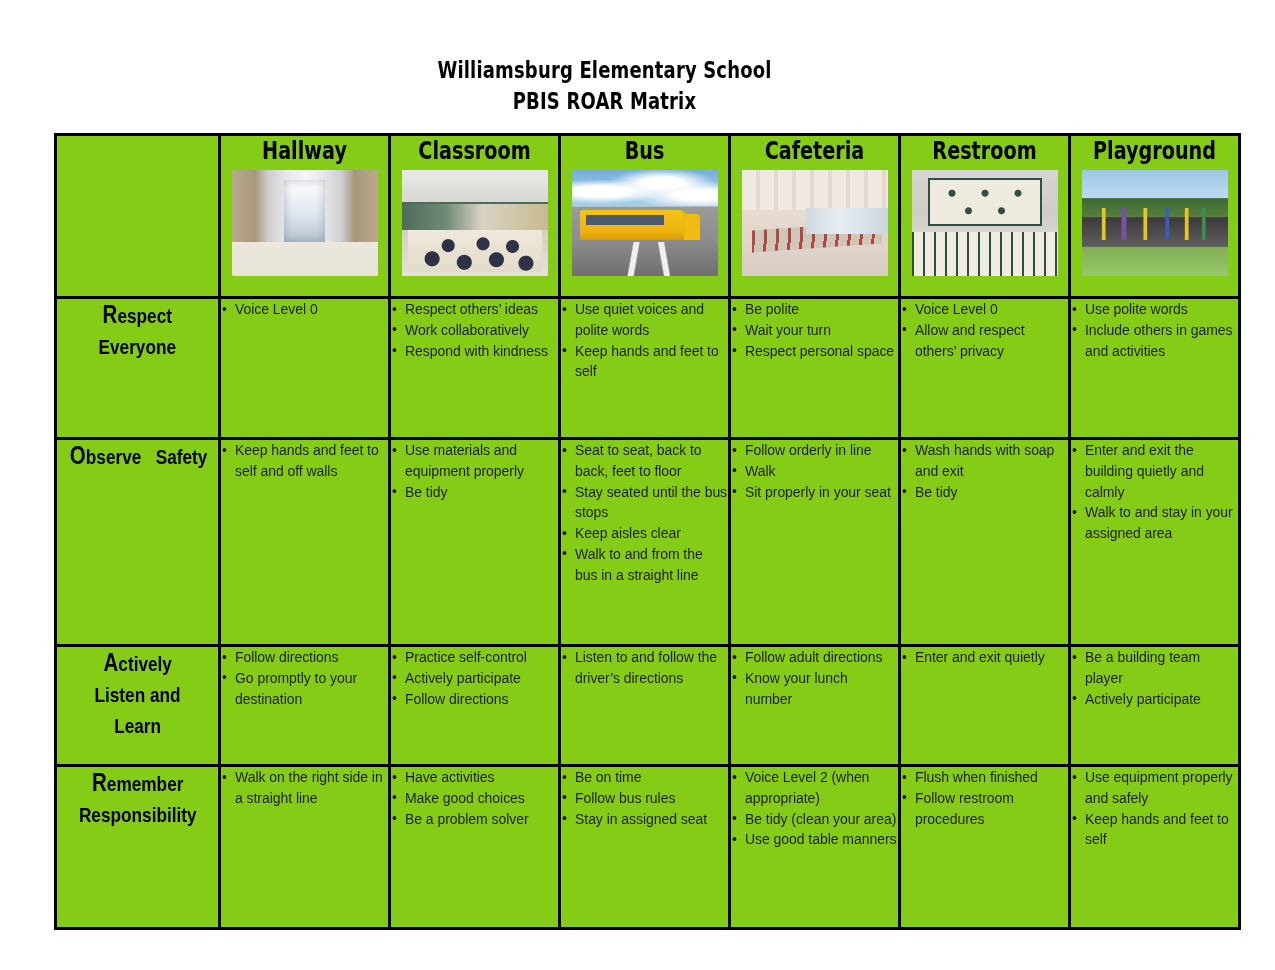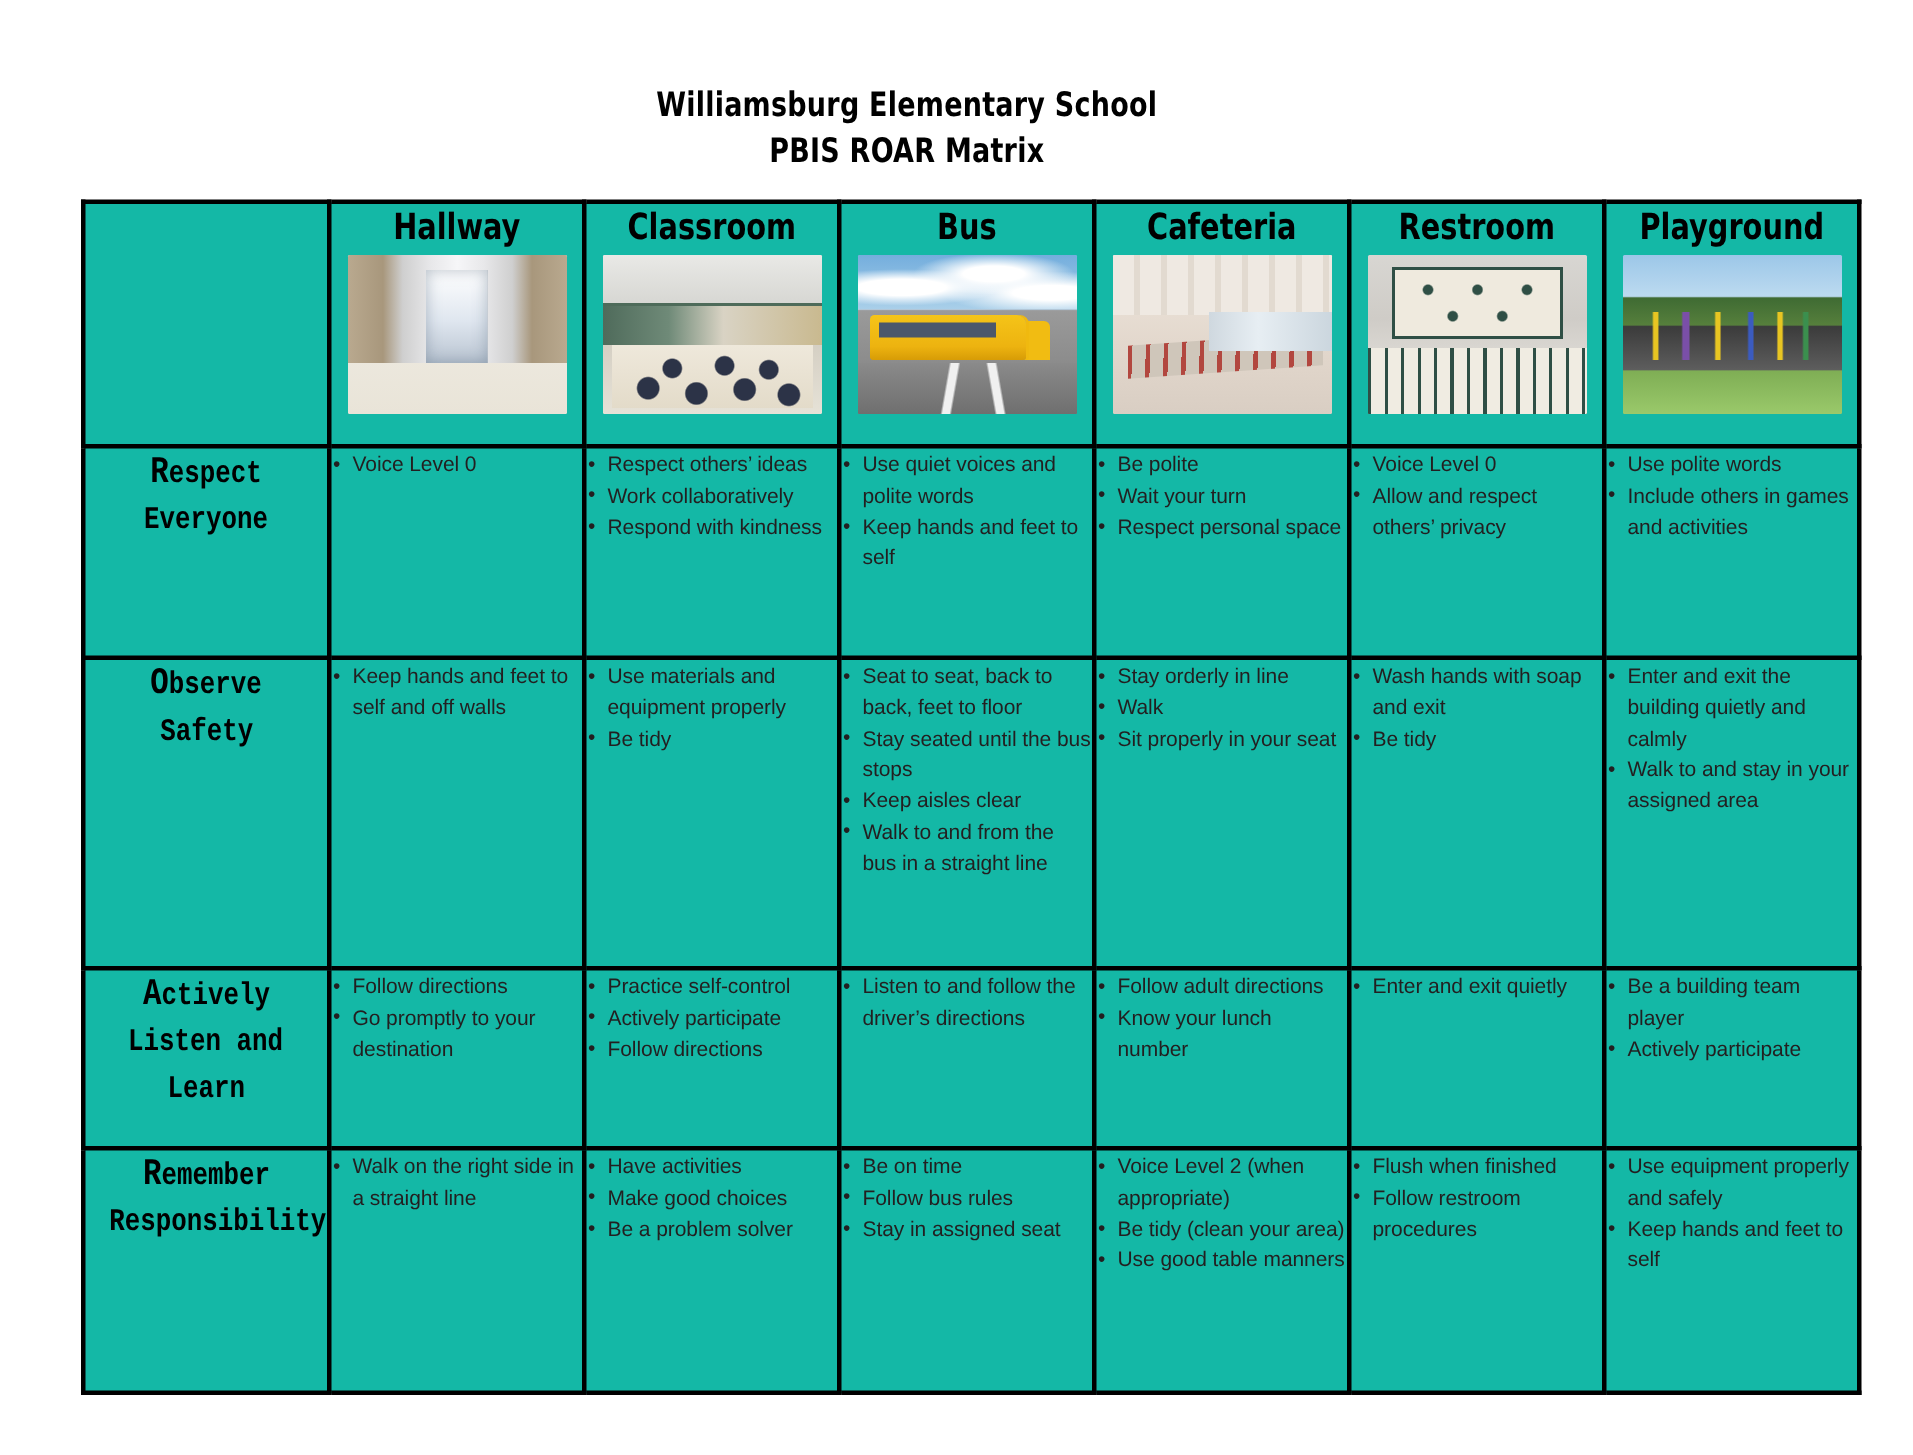--- a/index.html
+++ b/index.html
@@ -52,21 +52,21 @@
     table-layout: fixed;
     width: 1180px;
     background: #ffffff;
   }
   table.matrix, table.matrix td, table.matrix th {
     border: 3px solid #000000;
   }
   table.matrix td, table.matrix th {
     vertical-align: top;
     padding: 0;
-    background: #14b8a6;
+    background: #84cc16;
   }
 
   col.c-label  { width: 164px; }
   col.c-data   { width: 170px; }
 
   
   .hdr-cell {
     text-align: center;
     padding: 6px 4px 8px 4px;
   }
@@ -223,21 +223,21 @@
       linear-gradient(90deg, transparent 40%, #e8c522 41% 43%, transparent 44%),
       linear-gradient(90deg, transparent 58%, #3b5bbf 59% 61%, transparent 62%),
       linear-gradient(90deg, transparent 74%, #e8c522 75% 77%, transparent 78%),
       linear-gradient(90deg, transparent 88%, #3b8f4e 89% 91%, transparent 92%);
   }
 
   
   .row-label {
     text-align: center;
     padding: 12px 6px;
-    font-family: Liberation Mono, monospace;
+    font-family: Liberation Sans, sans-serif;
     font-weight: bold;
     font-size: 21px;
     line-height: 31px;
     color: #000000;
   }
   .row-label .lbl {
     display: inline-block;
     transform: scaleX(0.82);
     transform-origin: center;
   }
@@ -392,21 +392,21 @@
             <td class="cell-list">
               <ul class="bullets">
                 <li>Seat to seat, back to back, feet to floor</li>
                 <li>Stay seated until the bus stops</li>
                 <li>Keep aisles clear</li>
                 <li>Walk to and from the bus in a straight line</li>
               </ul>
             </td>
             <td class="cell-list">
               <ul class="bullets">
-                <li>Stay orderly in line</li>
+                <li>Follow orderly in line</li>
                 <li>Walk</li>
                 <li>Sit properly in your seat</li>
               </ul>
             </td>
             <td class="cell-list">
               <ul class="bullets">
                 <li>Wash hands with soap and exit</li>
                 <li>Be tidy</li>
               </ul>
             </td>

